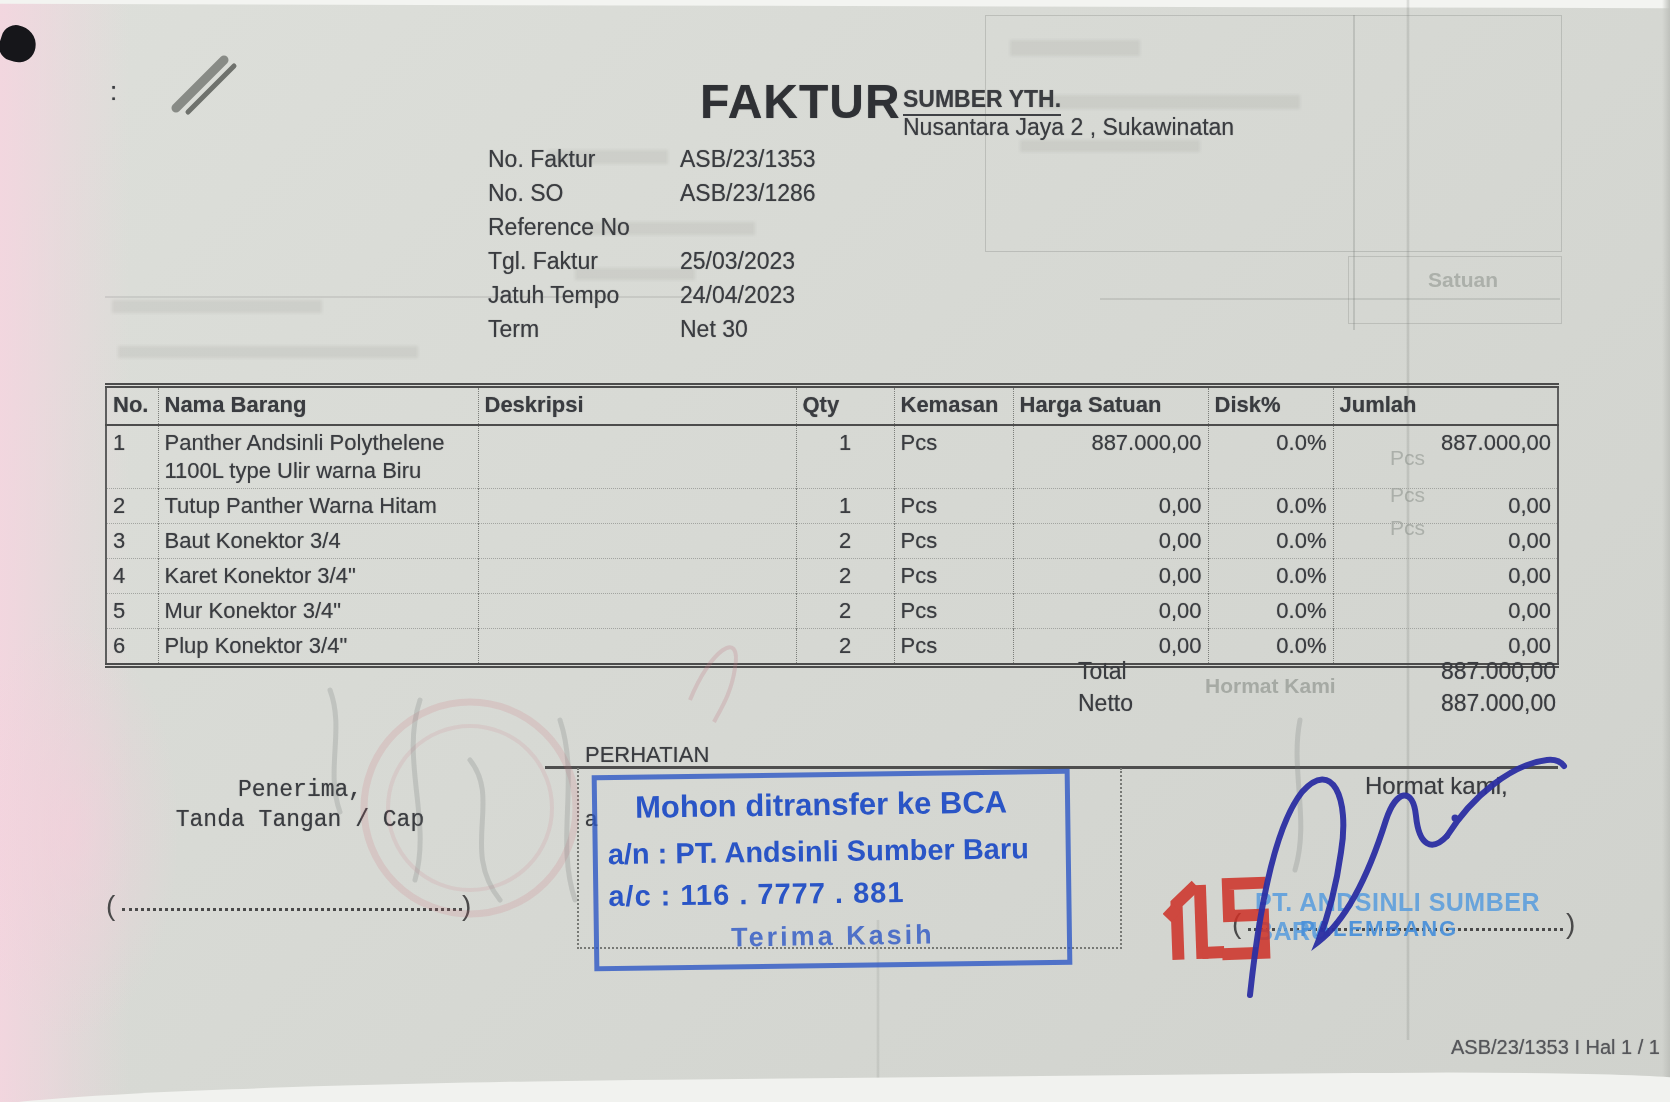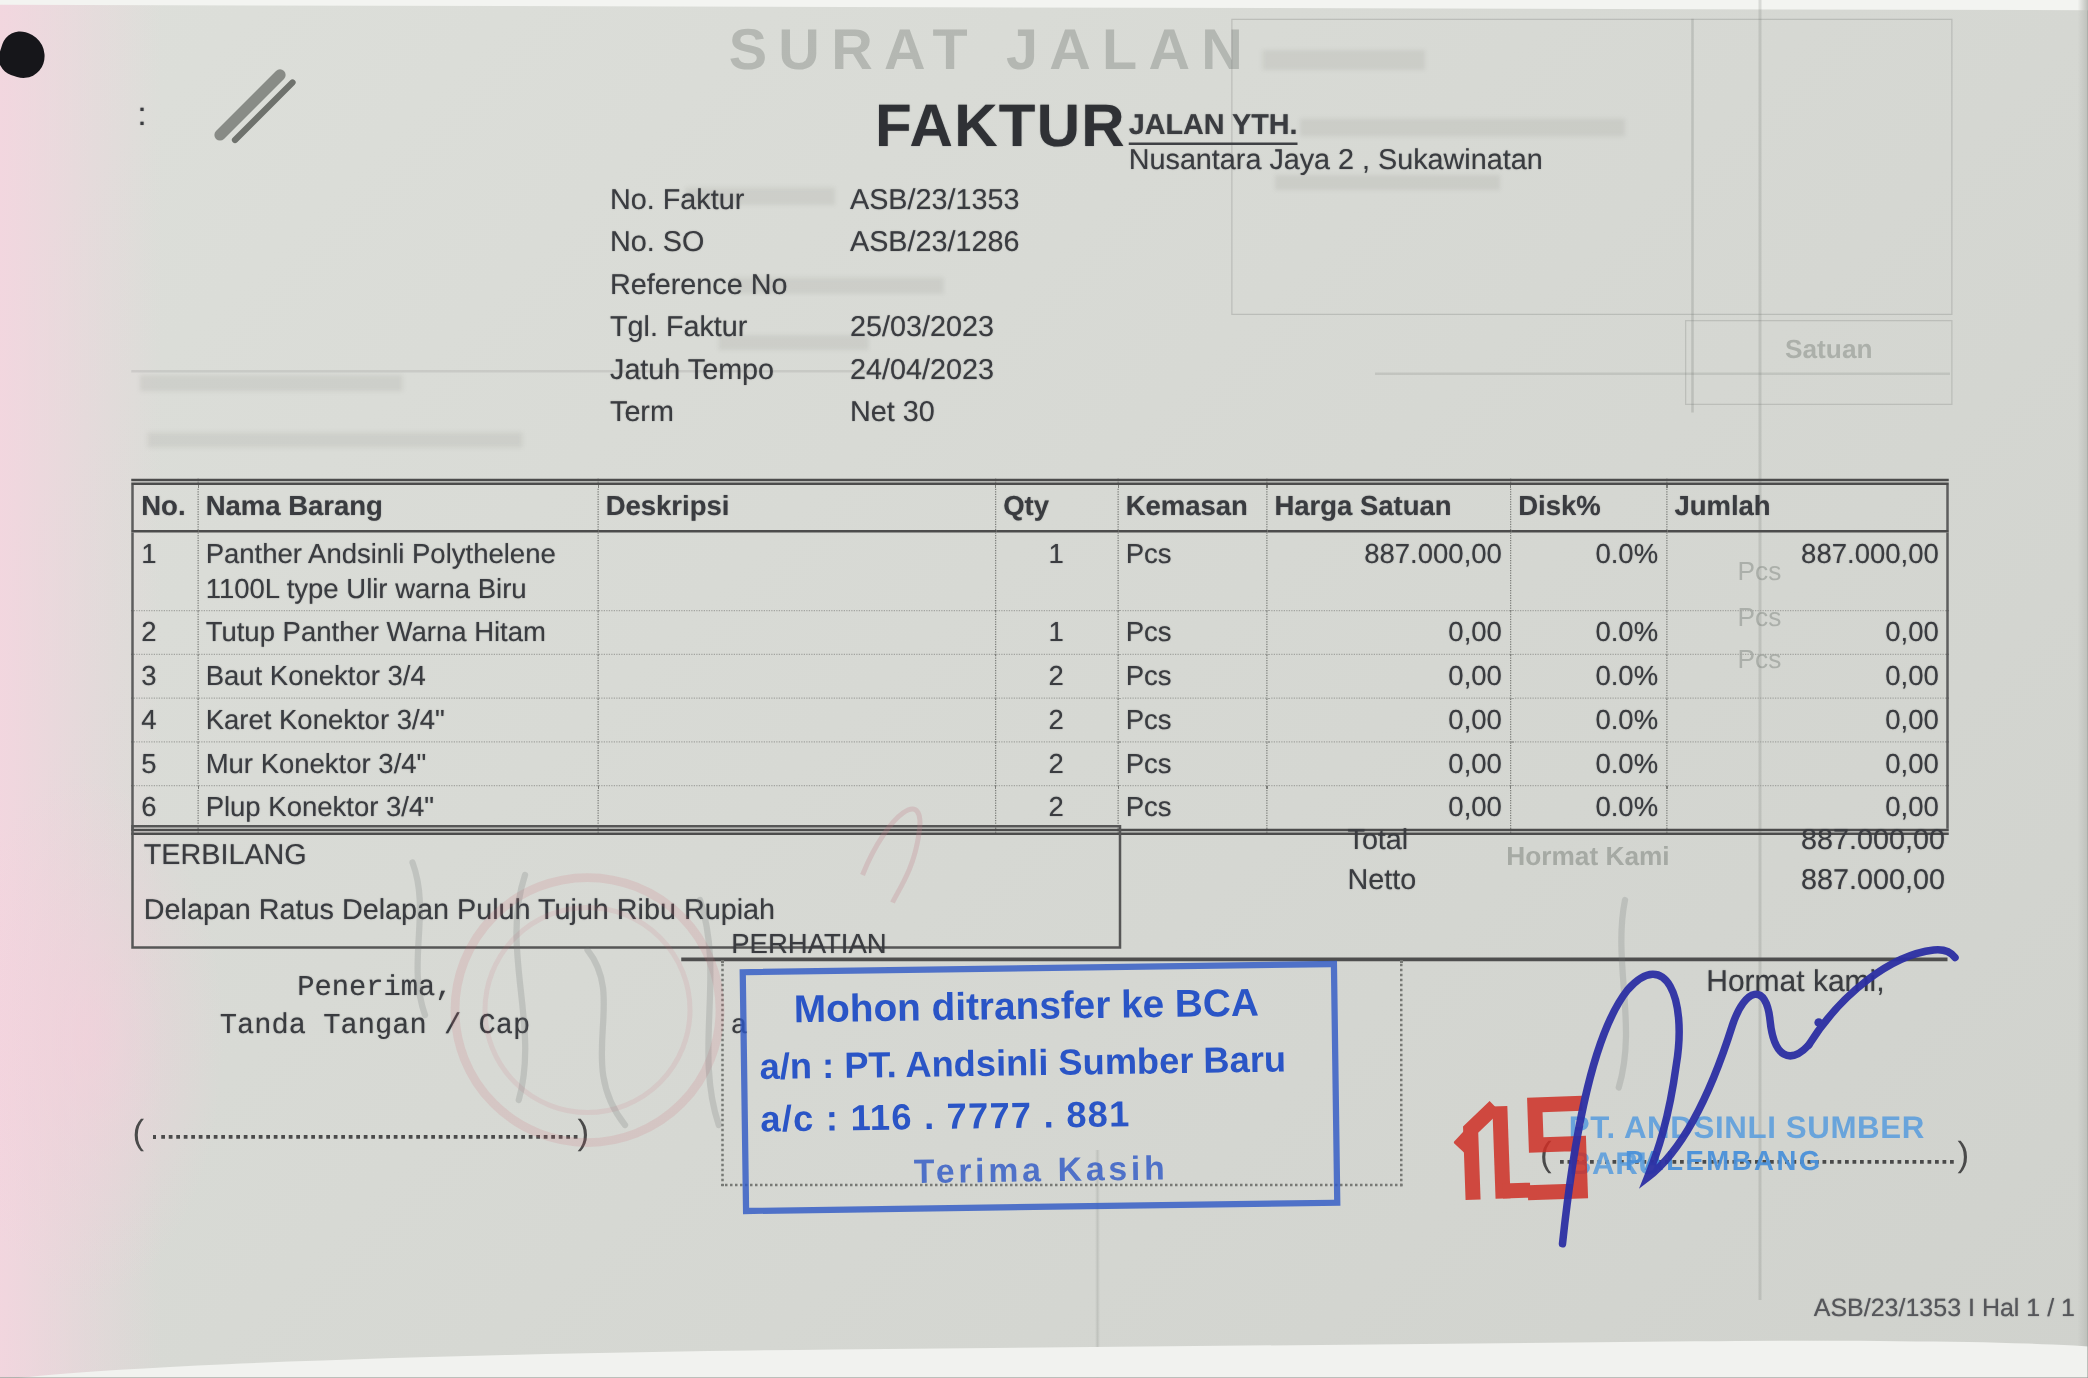--- a/index.html
+++ b/index.html
@@ -84,21 +84,20 @@
 <div class="page">
 
   <div class="abs pink-band"></div>
   <div class="abs pink-glow"></div>
   <div class="abs edge-top"></div>
   <div class="abs edge-right"></div>
   <div class="abs crease-v1"></div>
   <div class="abs crease-v2"></div>
   <div class="abs blob"></div>
 
-  <div class="abs ghost-title">SURAT JALAN</div>
   <div class="abs ghost-box1"></div>
   <div class="abs ghost-vline"></div>
   <div class="abs ghost-box2"></div>
   <div class="abs ghost-hline"></div>
   <div class="abs ghost-hline2"></div>
   <div class="abs bar" style="left:1010px;top:40px;width:130px;height:16px;"></div>
   <div class="abs bar" style="left:1040px;top:95px;width:260px;height:14px;"></div>
   <div class="abs bar" style="left:1020px;top:140px;width:180px;height:12px;"></div>
   <div class="abs bar" style="left:548px;top:150px;width:120px;height:14px;"></div>
   <div class="abs bar" style="left:585px;top:222px;width:170px;height:13px;"></div>
@@ -106,21 +105,21 @@
   <div class="abs bar" style="left:112px;top:300px;width:210px;height:13px;"></div>
   <div class="abs bar" style="left:118px;top:346px;width:300px;height:12px;"></div>
   <div class="abs ghost-text ghost" style="left:1428px;top:268px;">Satuan</div>
   <div class="abs ghost-text ghost" style="left:1390px;top:446px;font-weight:normal;">Pcs</div>
   <div class="abs ghost-text ghost" style="left:1390px;top:483px;font-weight:normal;">Pcs</div>
   <div class="abs ghost-text ghost" style="left:1390px;top:516px;font-weight:normal;">Pcs</div>
   <div class="abs ghost-hormat">Hormat Kami</div>
 
   <div class="abs colon dotmatrix">:</div>
   <div class="abs title dotmatrix">FAKTUR</div>
-  <div class="abs kepada dotmatrix">JALAN YTH.</div>
+  <div class="abs kepada dotmatrix">SUMBER YTH.</div>
   <div class="abs kepada-name dotmatrix">Nusantara Jaya 2 , Sukawinatan</div>
 
   <div class="abs info dotmatrix">
     <div class="row">
       <span class="lbl">No. Faktur</span>
       <span>ASB/23/1353</span>
     </div>
     <div class="row">
       <span class="lbl">No. SO</span>
       <span>ASB/23/1286</span>
@@ -223,24 +222,20 @@
         <td></td>
         <td class="c-qty">2</td>
         <td>Pcs</td>
         <td class="c-num">0,00</td>
         <td class="c-num">0.0%</td>
         <td class="c-num">0,00</td>
       </tr>
     </tbody>
   </table>
 
-  <div class="abs terbilang">
-    <div class="t-label dotmatrix">TERBILANG</div>
-    <div class="t-text dotmatrix">Delapan Ratus Delapan Puluh Tujuh Ribu Rupiah</div>
-  </div>
 
   <div class="abs tot-label dotmatrix" style="left:1078px;top:658px;">Total</div>
   <div class="abs tot-value dotmatrix" style="right:114px;top:658px;">887.000,00</div>
   <div class="abs tot-label dotmatrix" style="left:1078px;top:690px;">Netto</div>
   <div class="abs tot-value dotmatrix" style="right:114px;top:690px;">887.000,00</div>
 
   <div class="abs secline"></div>
   <div class="abs perhatian-box"></div>
   <div class="abs perhatian-lbl dotmatrix">PERHATIAN</div>
   <div class="abs perhatian-a dotmatrix">a</div>

